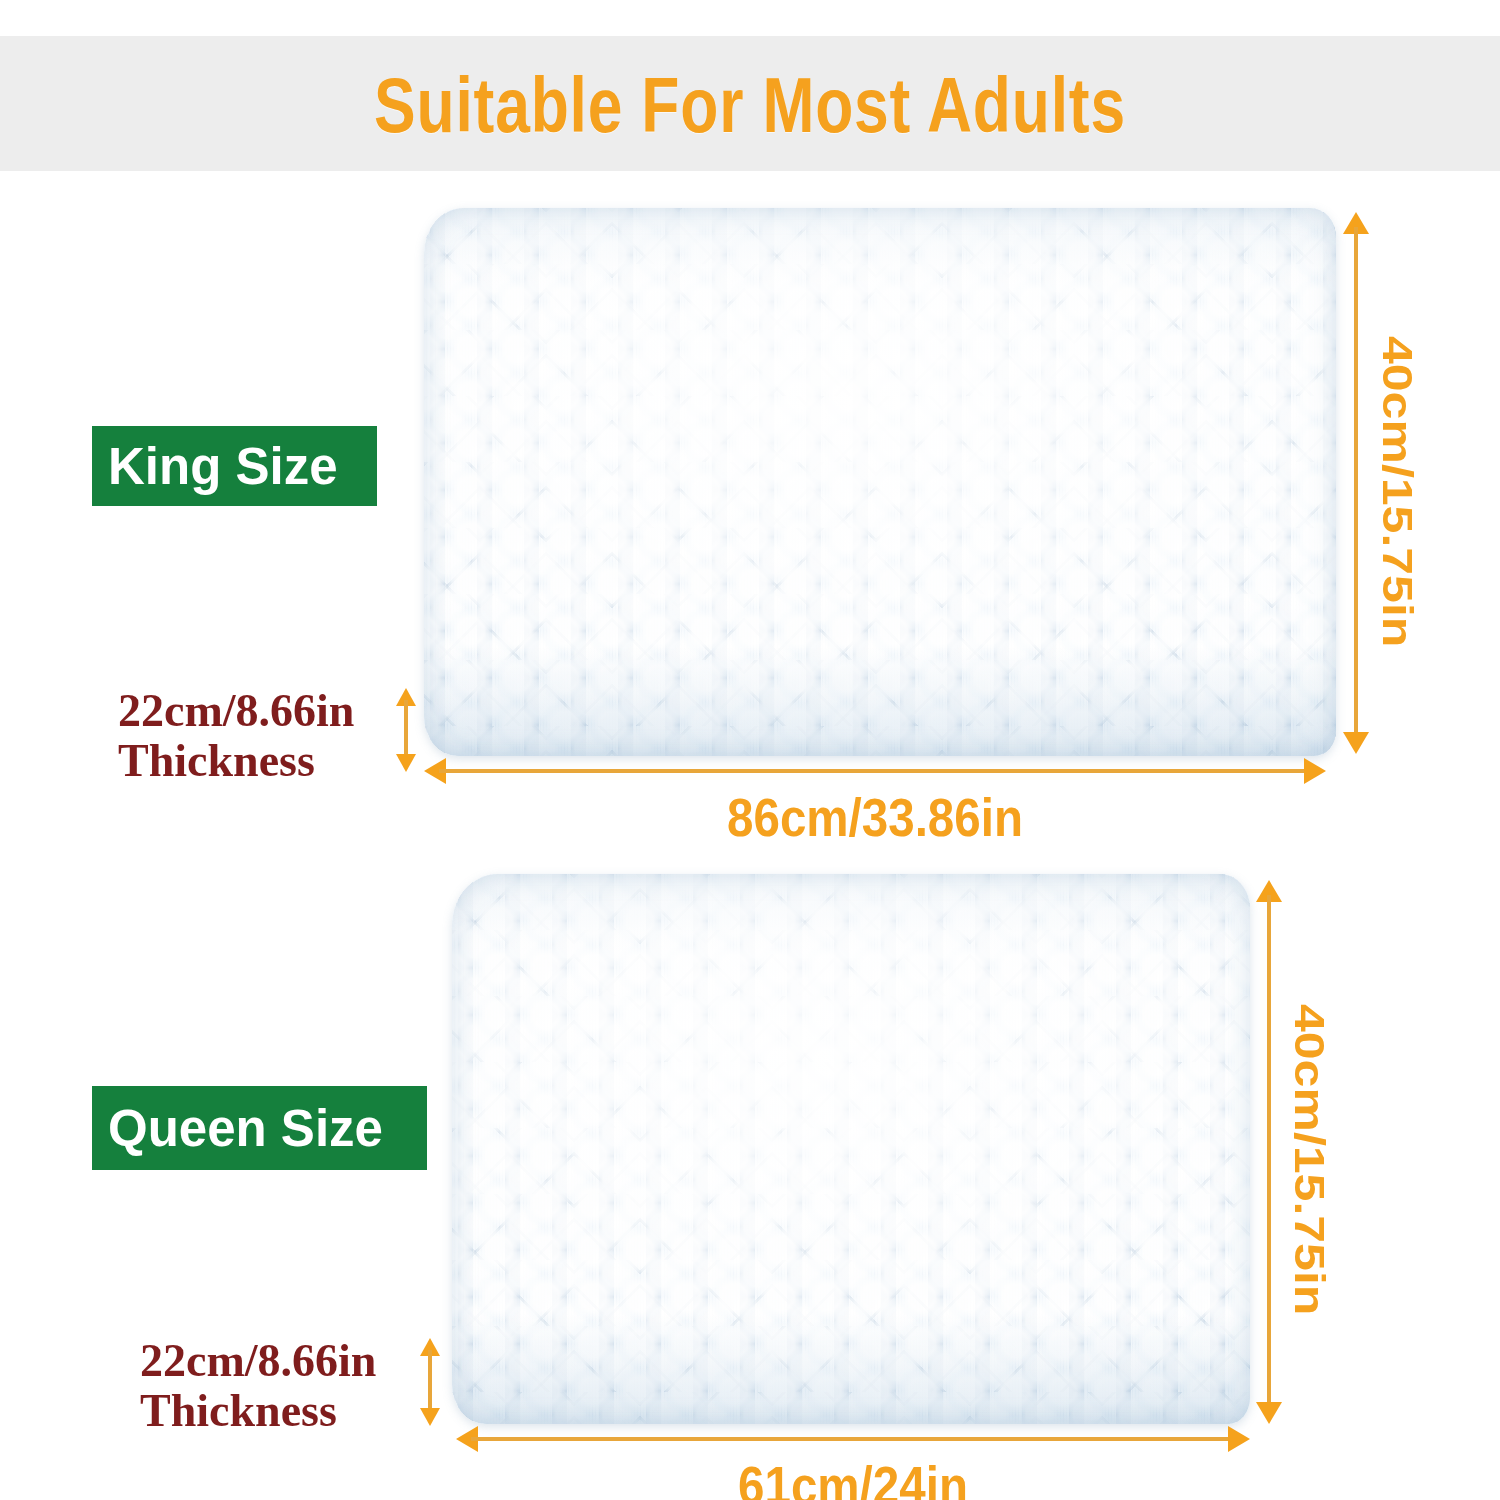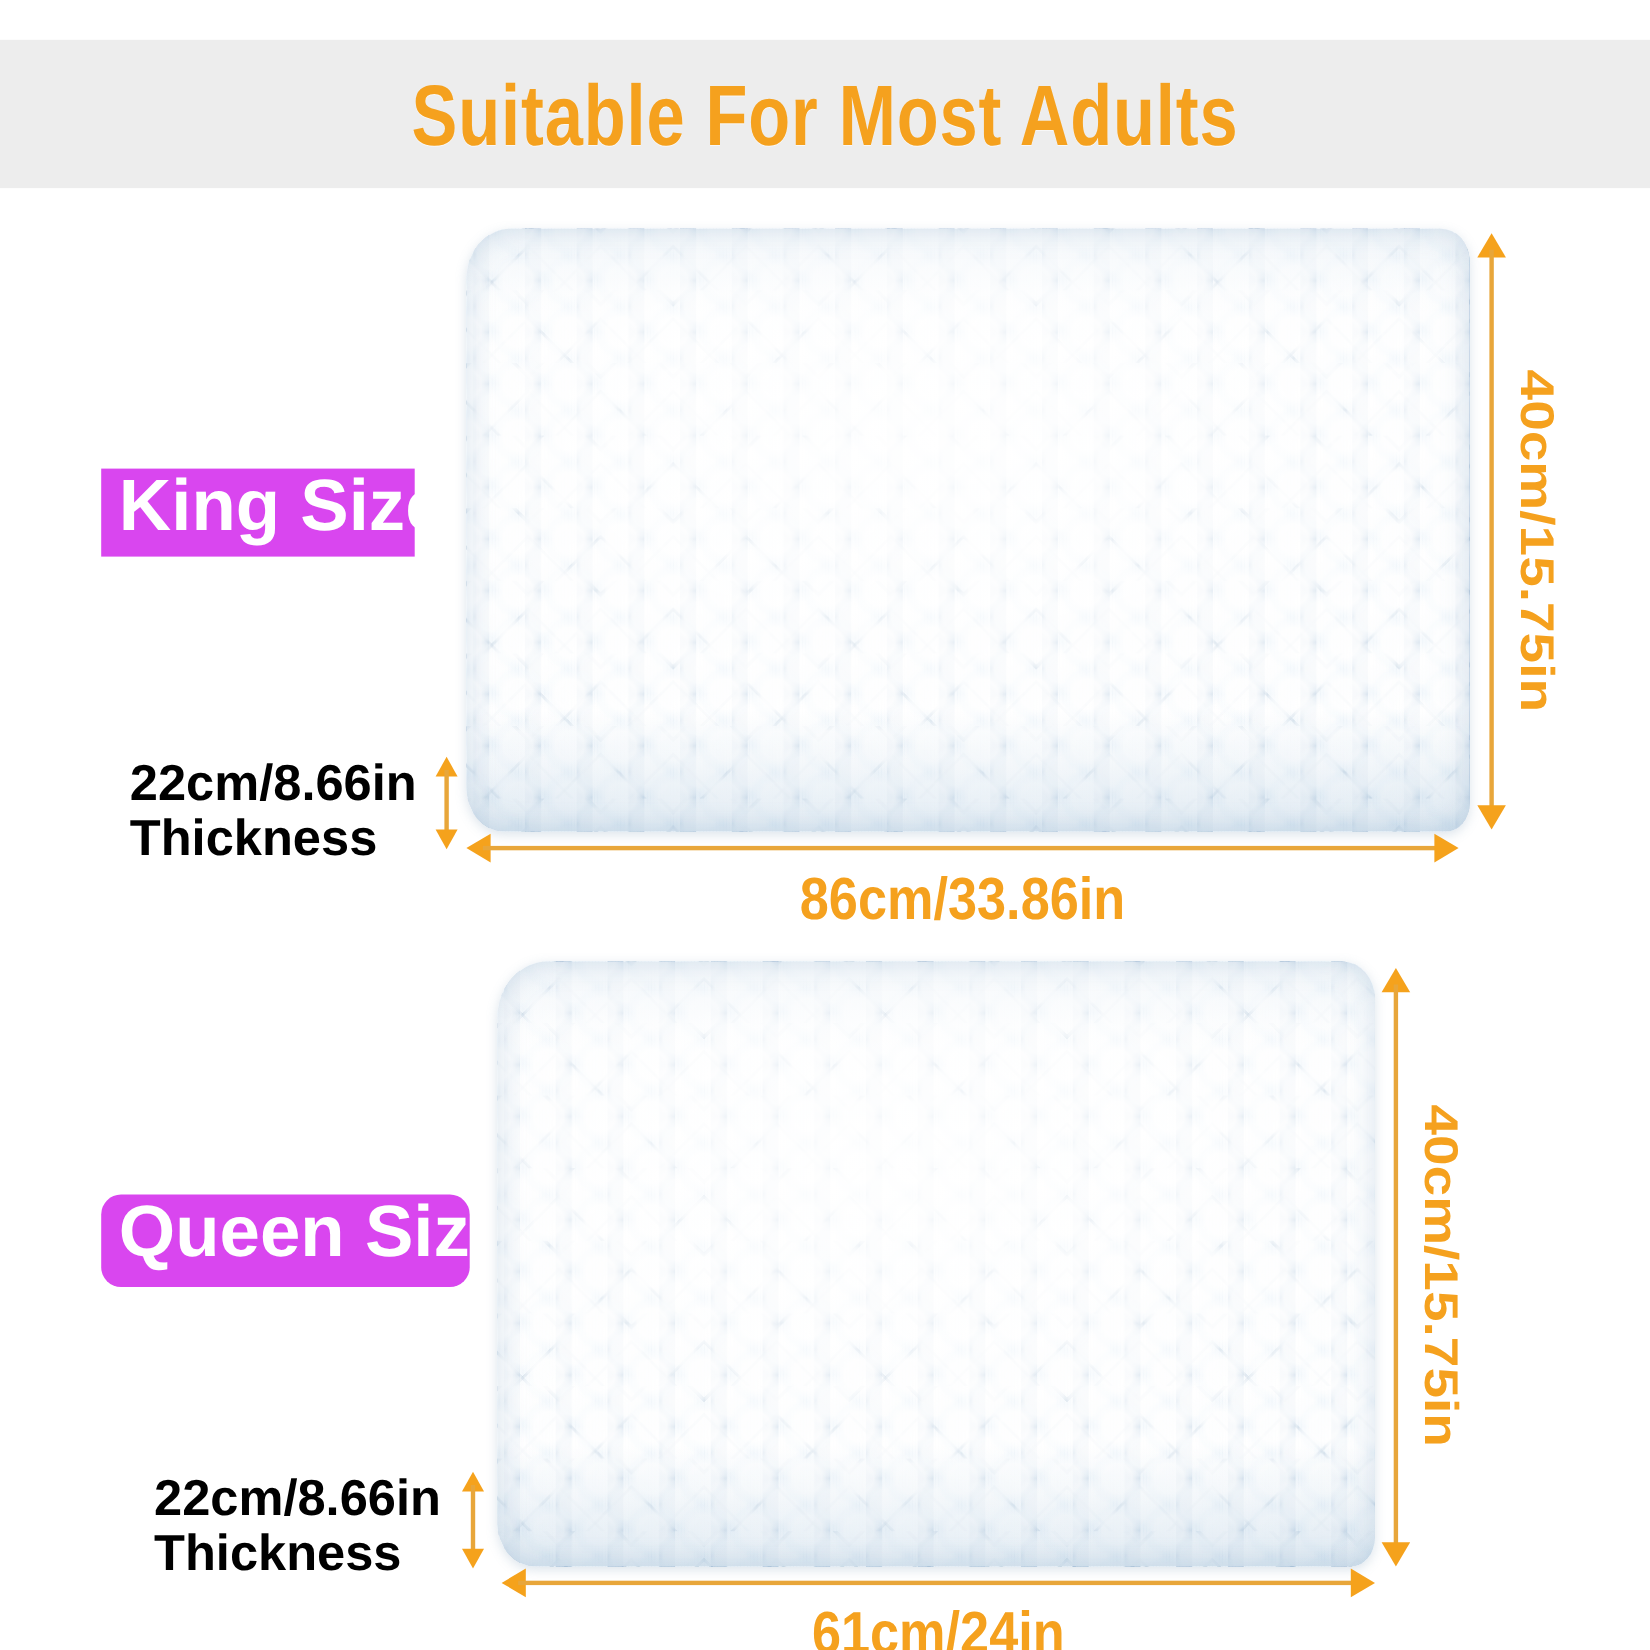--- a/index.html
+++ b/index.html
@@ -43,45 +43,44 @@
     color: #f5a11e;
     transform: scaleX(0.80);
     transform-origin: 50% 50%;
     white-space: nowrap;
     text-shadow: 0 1px 0 rgba(255,255,255,0.6);
   }
 
   
   .size-badge {
     position: absolute;
-    background: #d946ef;
+    background: #15803d;
     color: #ffffff;
     font-weight: bold;
     display: flex;
-    align-items: flex-start;
+    align-items: center;
     justify-content: flex-start;
     padding: 0 16px;
     box-sizing: border-box;
-    font-size: 66px;
+    font-size: 51px;
     line-height: 1;
     letter-spacing: 0px;
     white-space: nowrap;
   }
   #badge-king {
     left: 92px;
     top: 390px;
     width: 285px;
     height: 80px;
   }
   #badge-queen {
     left: 92px;
     top: 1050px;
     width: 335px;
     height: 84px;
-    border-radius: 18px;
   }
 
   
   .pillow {
     position: absolute;
     overflow: hidden;
     background-color: #eef4fa;
     box-shadow: 0 3px 10px rgba(120,150,180,0.25);
   }
   #pillow-king {
@@ -269,25 +268,25 @@
     line-height: 58px;
     color: #f5a11e;
     white-space: nowrap;
     transform: scaleX(0.88);
     transform-origin: 50% 50%;
     text-align: center;
     text-shadow: 0 1px 0 rgba(255,255,255,0.5);
   }
   .thickness-label {
     position: absolute;
-    font-family: Liberation Sans, sans-serif;
+    font-family: Liberation Serif, serif;
     font-weight: bold;
     font-size: 46px;
     line-height: 50px;
-    color: #000000;
+    color: #7f1d1d;
     white-space: nowrap;
     text-align: left;
     text-shadow: 0 1px 0 rgba(255,255,255,0.5);
   }
 </style>
 </head>
 <body>
 
 <div id="page">
 

